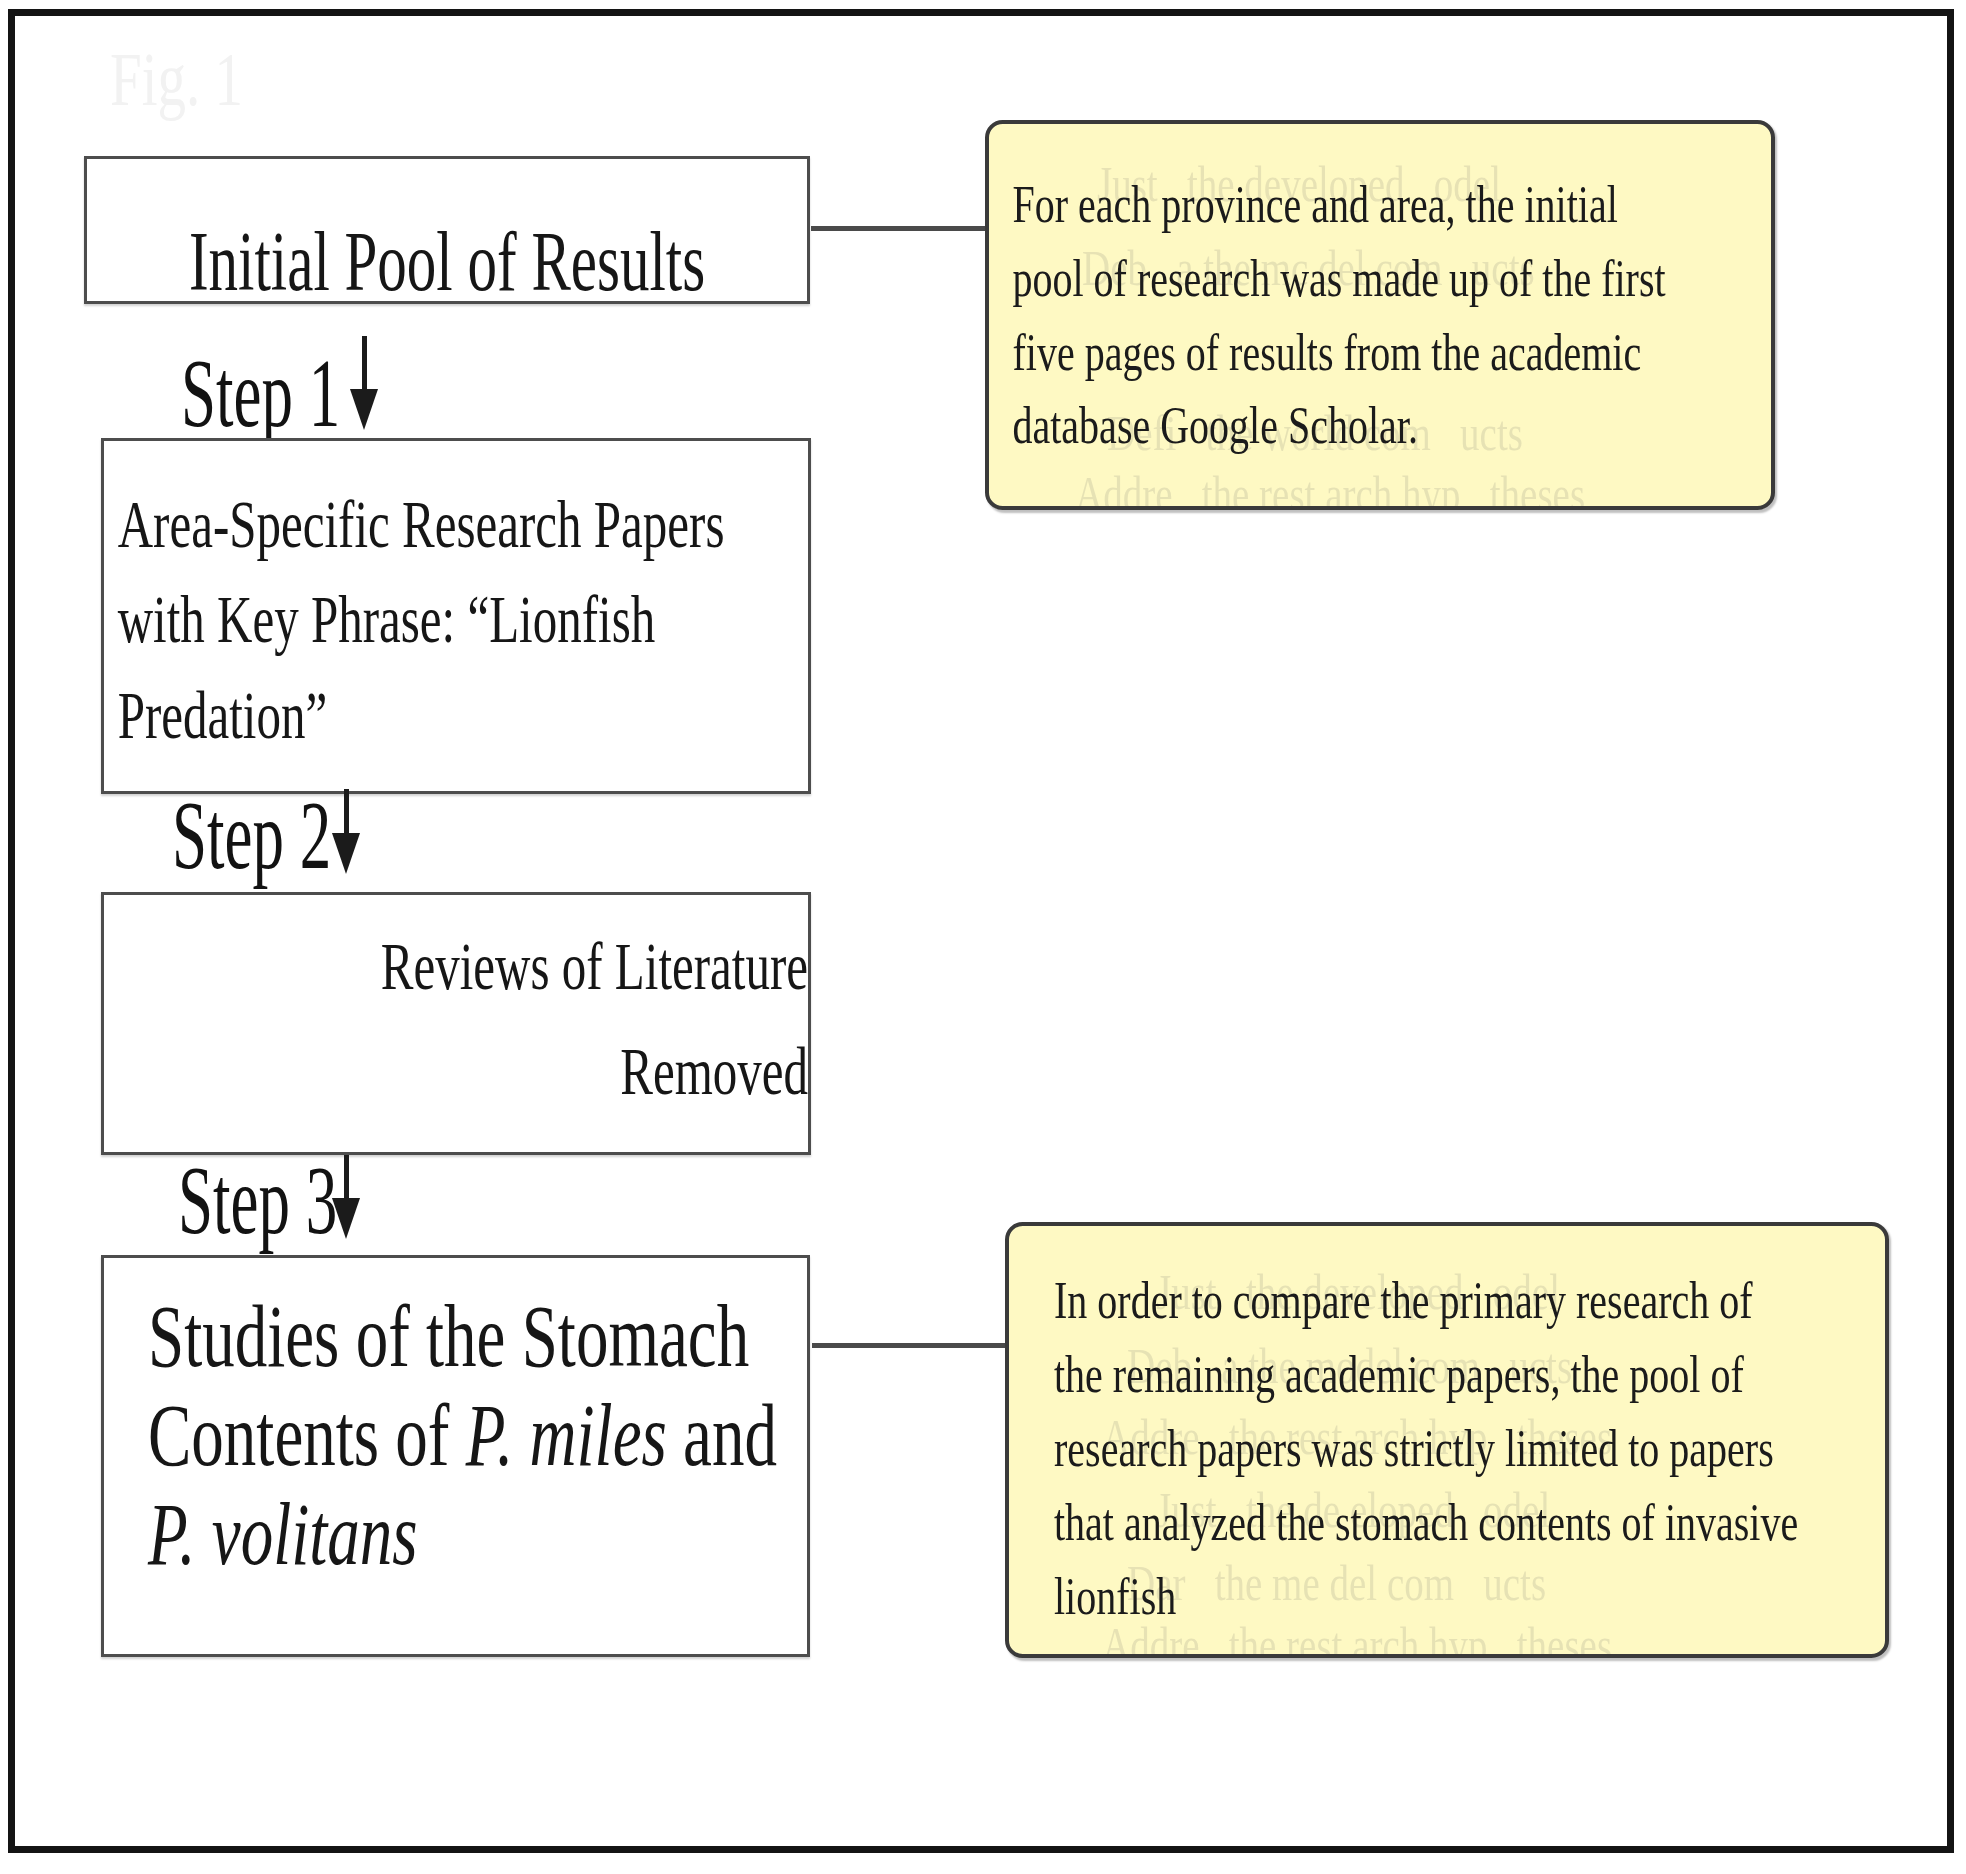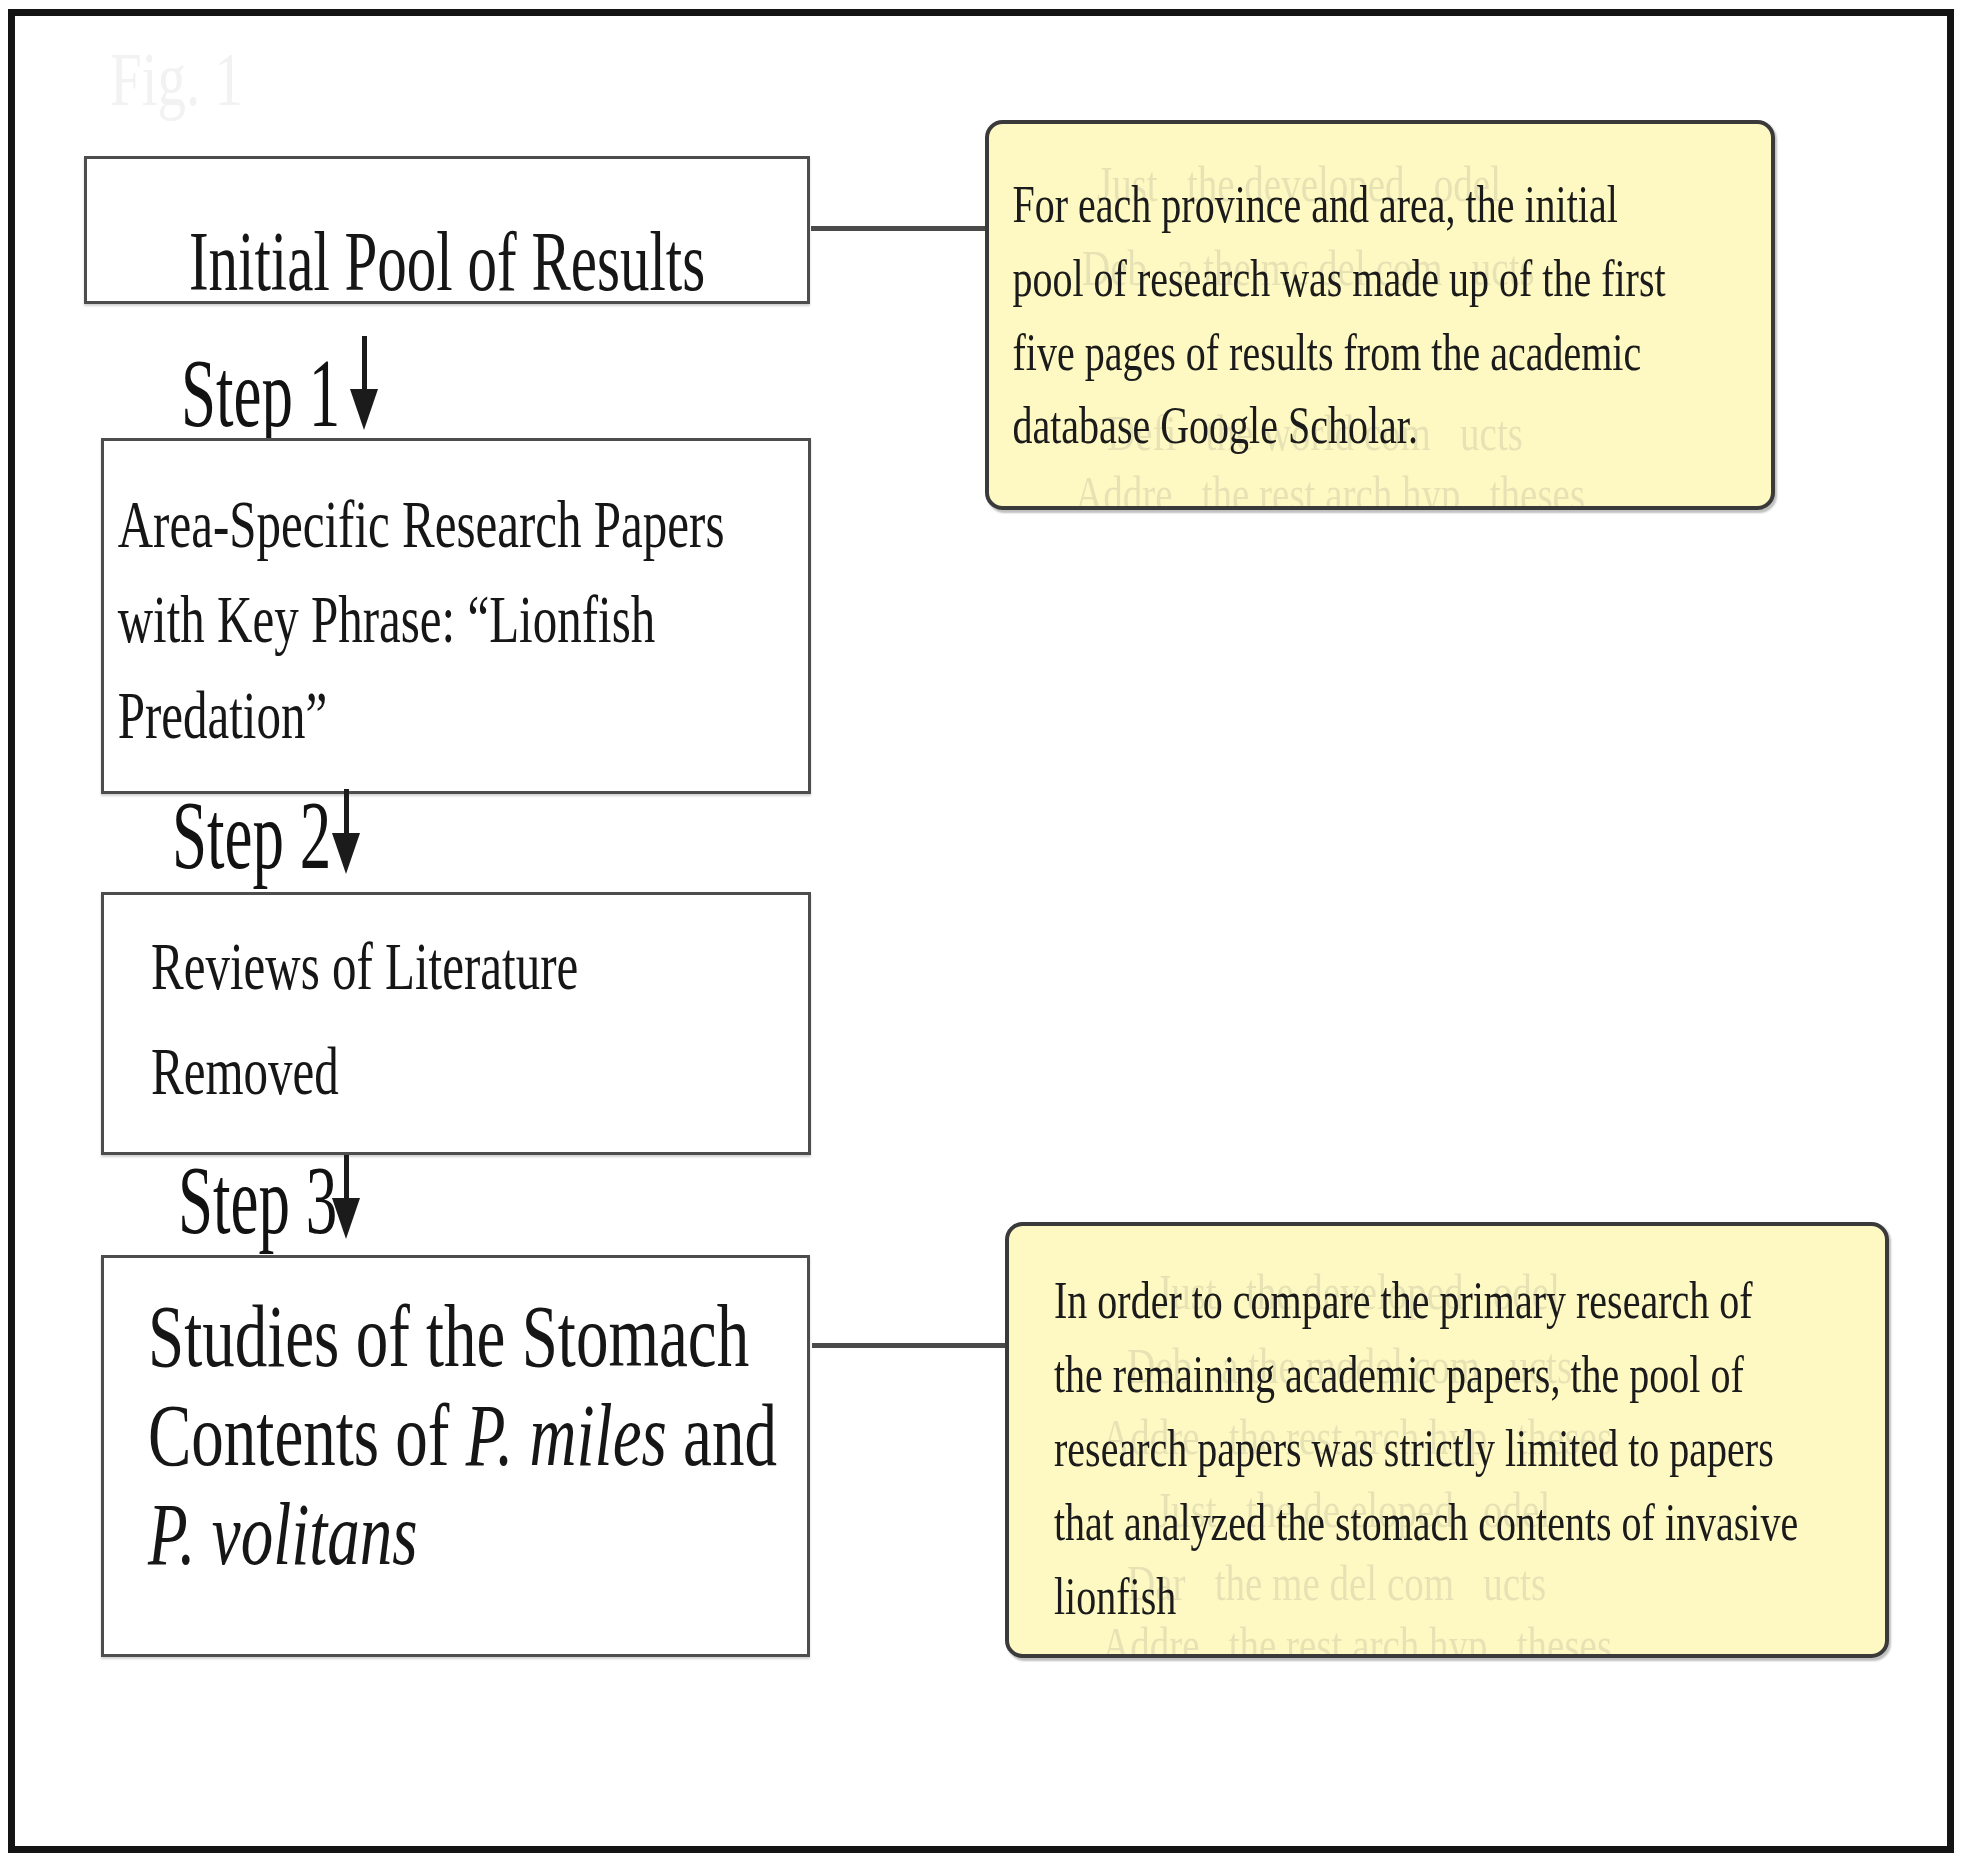--- a/index.html
+++ b/index.html
@@ -24,21 +24,21 @@
   .fbox{
     position:absolute;background:#ffffff;
     border:3.9px solid #4d4d4d;box-sizing:border-box;
     box-shadow:0 2px 2px rgba(0,0,0,.18);
   }
   .fbox .stretch{transform-origin:top left;}
   #box1{left:84px;top:156px;width:726px;height:148px;font-size:59px;}
   #box1 .stretch{transform:scaleY(1.42);padding-top:38px;text-align:center;line-height:69px;}
   #box2{left:101px;top:438px;width:710px;height:356px;font-size:49px;}
   #box2 .stretch{transform:scaleY(1.38);padding:25.5px 0 0 13.7px;line-height:69px;}
-  #box3{left:101px;top:892px;width:710px;height:263px;font-size:49px;}
+  #box3{left:101px;top:892px;width:710px;height:263px;font-size:49px;text-align:right;}
   #box3 .stretch{transform:scaleY(1.38);padding:13.7px 0 0 47px;line-height:76px;}
   #box4{left:101px;top:1255px;width:709px;height:402px;font-size:65px;}
   #box4 .stretch{transform:scaleY(1.38);padding:19.6px 0 0 44px;line-height:72px;}
   .it{font-style:italic;}
 
   .step{
     position:absolute;font-size:63px;line-height:1;color:#121212;
     transform:scaleY(1.55);transform-origin:top left;white-space:nowrap;
   }
   #step1{left:181px;top:345px;}

